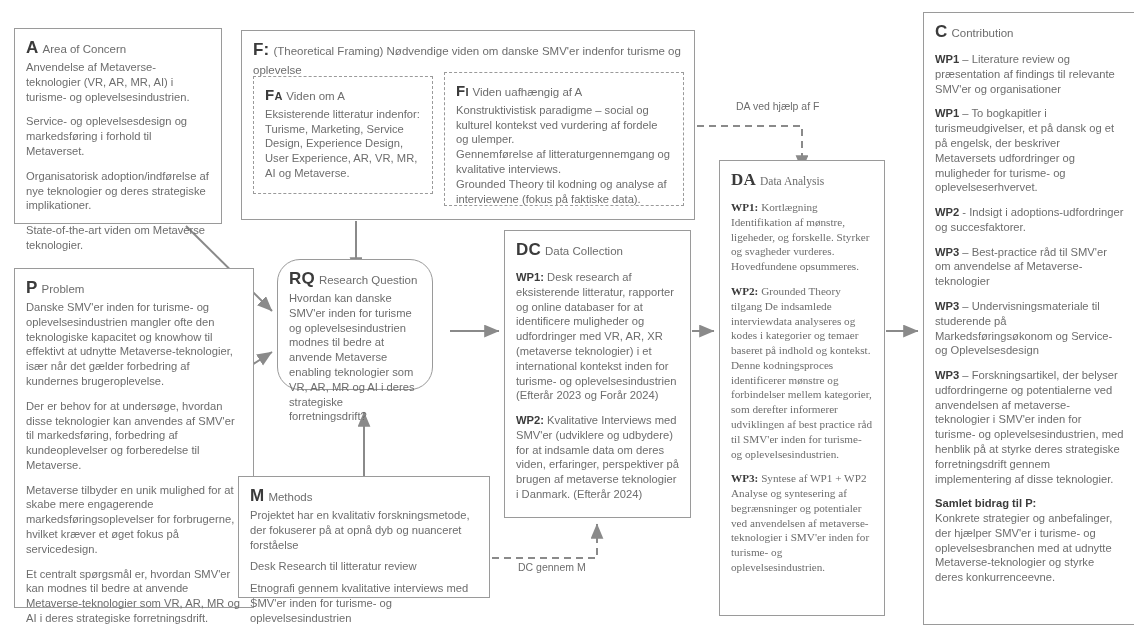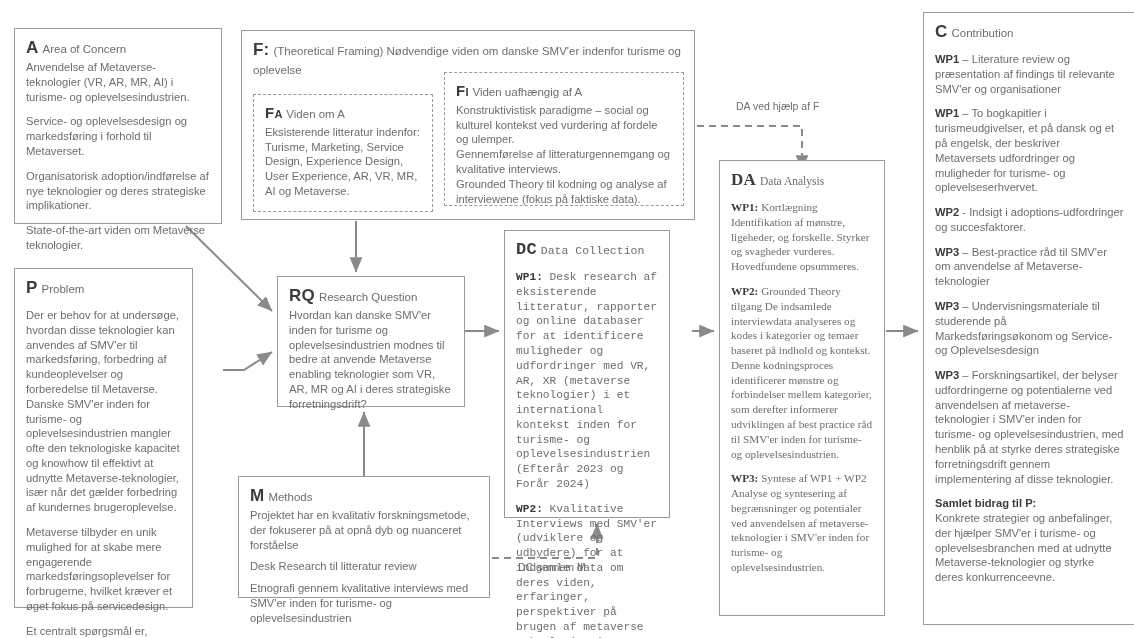--- a/index.html
+++ b/index.html
@@ -81,27 +81,27 @@
     position: absolute;
     left: 0;
     top: 0;
     width: 1134px;
     height: 638px;
     z-index: 1;
     pointer-events: none;
   }
   
   #box-a   { left: 14px;  top: 28px;  width: 208px; height: 196px; }
-  #box-p   { left: 14px;  top: 268px; width: 179px; height: 340px; }
+  #box-p   { left: 14px;  top: 268px; width: 240px; height: 340px; }
   #box-f   { left: 241px; top: 30px;  width: 454px; height: 190px; }
-  #box-fa  { left: 253px; top: 94px;  width: 180px; height: 118px; }
+  #box-fa  { left: 253px; top: 76px;  width: 180px; height: 118px; }
   #box-fi  { left: 444px; top: 72px;  width: 240px; height: 134px; }
-  #box-rq  { left: 277px; top: 276px; width: 188px; height: 131px; }
+  #box-rq  { left: 277px; top: 259px; width: 156px; height: 131px; border-radius: 23px; }
   #box-m   { left: 238px; top: 476px; width: 252px; height: 122px; }
-  #box-dc  { left: 504px; top: 230px; width: 166px; height: 288px; font-family: Liberation Mono, monospace; }
+  #box-dc  { left: 504px; top: 230px; width: 187px; height: 288px; }
   #box-da  { left: 719px; top: 160px; width: 166px; height: 456px; font-family: Liberation Serif, serif; }
   #box-c   { left: 923px; top: 12px;  width: 213px; height: 613px; }
   #box-f .hdr { margin-bottom: 9px; }
 </style>
 </head>
 <body>
 
 <div id="canvas">
 
   <svg class="links" viewBox="0 0 1134 638">
@@ -140,22 +140,22 @@
     <p class="para">Anvendelse af Metaverse-teknologier (VR, AR, MR, AI) i turisme- og oplevelsesindustrien.</p>
     <p class="para gap">Service- og oplevelsesdesign og markedsføring i forhold til Metaverset.</p>
     <p class="para gap">Organisatorisk adoption/indførelse af nye teknologier og deres strategiske implikationer.</p>
     <p class="para gap">State-of-the-art viden om Metaverse teknologier.</p>
   </div>
 
   <div class="box" id="box-p">
     <div class="hdr">
       <span class="key">P</span><span class="sub">Problem</span>
     </div>
+    <p class="para">Danske SMV'er inden for turisme- og oplevelsesindustrien mangler ofte den teknologiske kapacitet og knowhow til effektivt at udnytte Metaverse-teknologier, især når det gælder forbedring af kundernes brugeroplevelse.</p>
     <p class="para gap">Der er behov for at undersøge, hvordan disse teknologier kan anvendes af SMV'er til markedsføring, forbedring af kundeoplevelser og forberedelse til Metaverse.</p>
-    <p class="para">Danske SMV'er inden for turisme- og oplevelsesindustrien mangler ofte den teknologiske kapacitet og knowhow til effektivt at udnytte Metaverse-teknologier, især når det gælder forbedring af kundernes brugeroplevelse.</p>
     <p class="para gap">Metaverse tilbyder en unik mulighed for at skabe mere engagerende markedsføringsoplevelser for forbrugerne, hvilket kræver et øget fokus på servicedesign.</p>
     <p class="para gap">Et centralt spørgsmål er, hvordan SMV'er kan modnes til bedre at anvende Metaverse-teknologier som VR, AR, MR og AI i deres strategiske forretningsdrift.</p>
   </div>
 
   <div class="box" id="box-f">
     <div class="hdr">
       <span class="key">F:</span><span class="sub">(Theoretical Framing) Nødvendige viden om danske SMV'er indenfor turisme og oplevelse</span>
     </div>
   </div>
 

